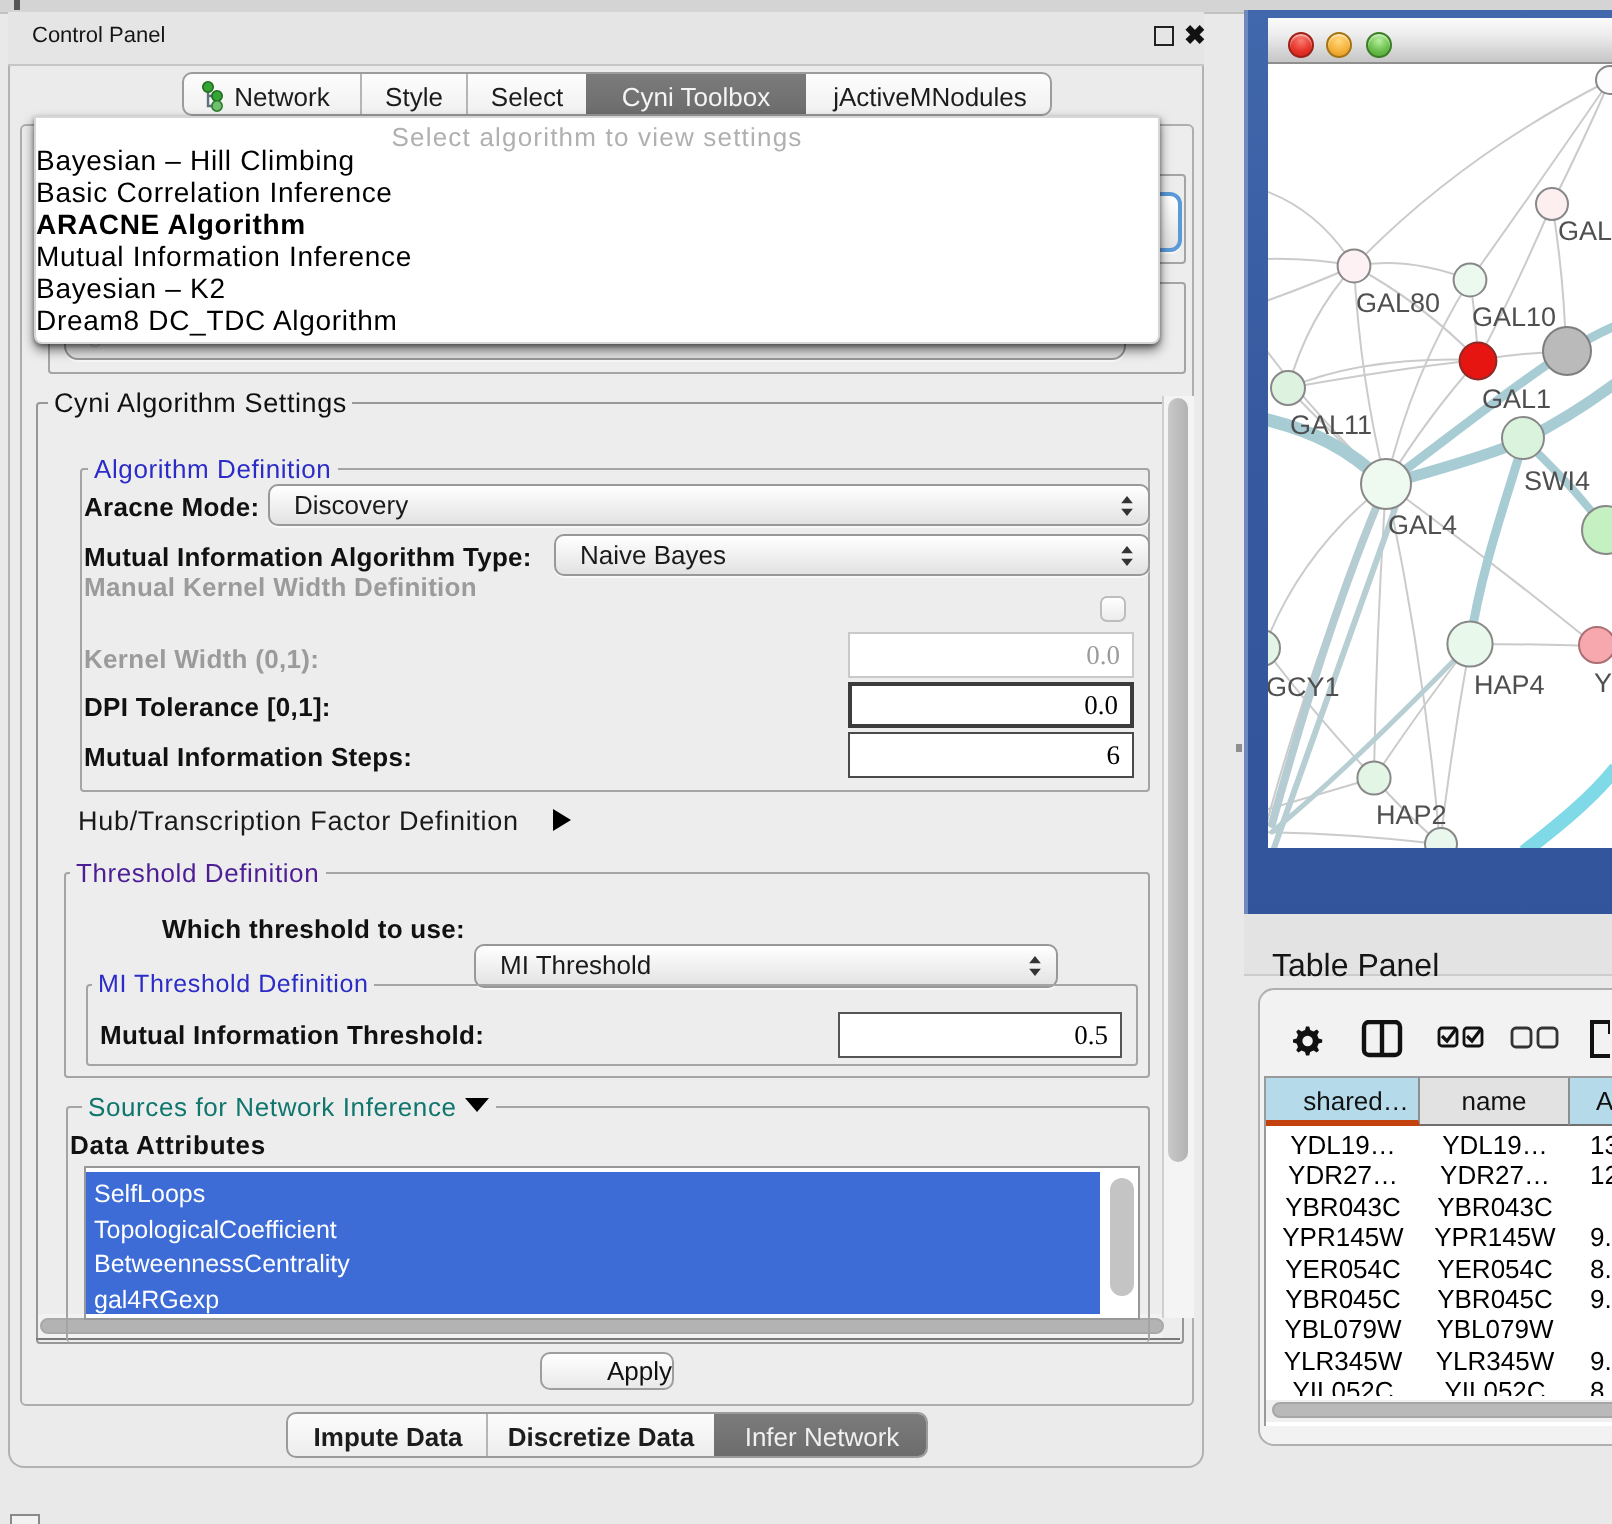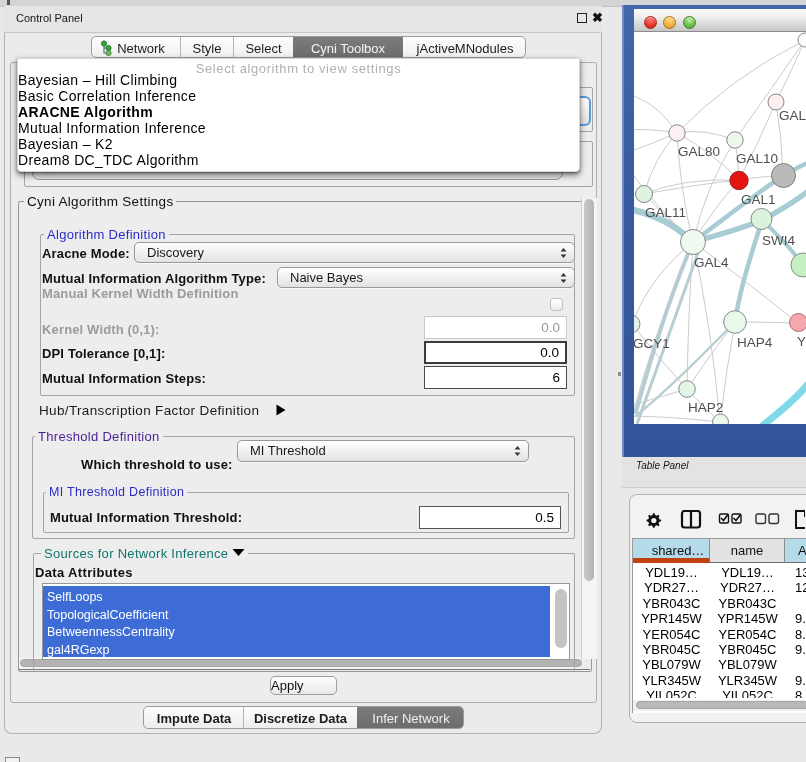--- a/index.html
+++ b/index.html
@@ -6,21 +6,21 @@
 body{width:806px;height:762px;overflow:hidden;position:relative;background:#e9e9e9;
   font-family:"Liberation Sans", sans-serif;}
 .abs{position:absolute;}
 .b{font-weight:bold;}
 .lbl{font-size:13px;letter-spacing:0.15px;font-weight:bold;color:#111;white-space:nowrap;}
 .dis{color:#9b9b9b !important;}
 .combo{position:absolute;border:1px solid #989898;border-radius:5px;
   background:linear-gradient(#ffffff,#f2f2f2 45%,#e2e2e2);box-shadow:0 1px 0 rgba(255,255,255,.6);}
 .combo .ctext{position:absolute;left:12px;top:0;font-size:13px;color:#1a1a1a;white-space:nowrap;}
 .carr{position:absolute;right:7px;top:50%;margin-top:-5px;width:7px;height:10px;}
-.tfield{position:absolute;background:#fff;}
+.tfield{position:absolute;background:#fff;font-family:Liberation Serif, serif;}
 .tfield span{position:absolute;right:6px;font-size:13.5px;color:#000;white-space:nowrap;}
 .group{position:absolute;border:1px solid #a4a4a4;border-radius:2px;}
 .gttl{position:absolute;top:-8px;font-size:13px;letter-spacing:0.3px;background:#ededed;padding:0 3px;white-space:nowrap;line-height:15px;}
 </style>
 </head>
 <body>
 
 <div class="abs" style="left:0;top:0;width:806px;height:6px;background:#d4d4d4;border-bottom:1px solid #c2c2c2;"></div>
 <div class="abs" style="left:7px;top:0;width:3px;height:5px;background:#555;"></div>
 
@@ -110,21 +110,21 @@
 
 <div class="abs" style="left:39px;top:403px;font-size:13.5px;letter-spacing:0.35px;color:#1a1a1a;">Hub/Transcription Factor Definition</div>
 <svg class="abs" style="left:275px;top:404px;" width="12" height="12" viewBox="0 0 12 12">
     <path d="M1.5 0.5 L10.5 6 L1.5 11.5 Z" fill="#000"></path>
   </svg>
 
 <div class="group" style="left:32px;top:436px;width:541px;height:101px;">
   <span class="gttl" style="left:2px;color:#4c1d95;font-size:13px;">Threshold Definition</span>
 </div>
 <div class="abs lbl" style="left:81px;top:457px;">Which threshold to use:</div>
-<div class="combo" style="left:237px;top:440px;width:290px;height:20px;">
+<div class="combo" style="left:237px;top:472px;width:290px;height:20px;">
   <div class="ctext" style="line-height:20px;">MI Threshold</div>
   <svg class="carr" viewBox="0 0 7 10">
       <path d="M3.5 0 L6.4 3.6 L0.6 3.6 Z" fill="#333"></path>
       <path d="M3.5 10 L6.4 6.4 L0.6 6.4 Z" fill="#333"></path>
     </svg>
 </div>
 
 <div class="group" style="left:43px;top:492px;width:524px;height:39px;">
   <span class="gttl" style="left:2px;color:#2b2bc8;font-size:12.5px;">MI Threshold Definition</span>
 </div>
@@ -138,21 +138,21 @@
         <path d="M0.5 1 L12.5 1 L6.5 8 Z" fill="#000"></path>
       </svg></span>
 </div>
 <div class="abs lbl" style="left:35px;top:565px;font-size:13px;letter-spacing:0.35px;">Data Attributes</div>
 
 <div class="abs" style="left:42px;top:583px;width:528px;height:77px;background:#fff;border:1px solid #989898;box-sizing:border-box;"></div>
 <div class="abs" style="left:43px;top:586px;width:507px;height:71px;background:#3d6cd7;"></div>
 <div class="abs" style="left:47px;top:589px;font-size:12.5px;color:#fff;line-height:17.5px;white-space:nowrap;">SelfLoops<br>TopologicalCoefficient<br>BetweennessCentrality<br>gal4RGexp</div>
 <div class="abs" style="left:555px;top:589px;width:12px;height:59px;background:#c4c4c4;border-radius:6px;"></div>
 
-<div class="abs" style="left:270px;top:676px;width:67px;height:19px;border:1px solid #9e9e9e;border-radius:5px;background:linear-gradient(#ffffff,#e9e9e9);box-sizing:border-box;text-align:left;font-size:13px;color:#111;line-height:17px;">Apply</div>
+<div class="abs" style="left:270px;top:676px;width:67px;height:19px;border:1px solid #9e9e9e;border-radius:5px;background:linear-gradient(#ffffff,#e9e9e9);box-sizing:border-box;text-align:right;font-size:13px;color:#111;line-height:17px;">Apply</div>
 
 <div class="abs" style="left:143px;top:706px;width:321px;height:23px;border:1px solid #9b9b9b;border-radius:5px;background:linear-gradient(#fcfcfc,#ededed);box-sizing:border-box;overflow:hidden;">
   <div class="abs" style="left:99px;top:0;width:1px;height:23px;background:#b5b5b5;"></div>
   <div class="abs" style="left:213px;top:0;width:108px;height:23px;background:linear-gradient(#7b7b7b,#6b6b6b);"></div>
   <div class="abs" style="left:0px;top:4px;width:100px;text-align:center;font-size:13px;font-weight:bold;color:#1c1c1c;">Impute Data</div>
   <div class="abs" style="left:100px;top:4px;width:113px;text-align:center;font-size:13px;font-weight:bold;color:#1c1c1c;">Discretize Data</div>
   <div class="abs" style="left:213px;top:4px;width:108px;text-align:center;font-size:13px;color:#f0f0f0;">Infer Network</div>
 </div>
 
 <div class="abs" style="left:5px;top:757px;width:15px;height:10px;border:1.5px solid #8a8a8a;background:#f2f2f2;box-sizing:border-box;"></div>
@@ -252,21 +252,21 @@
     <text x="694" y="267">GAL4</text>
     <text x="633" y="348">GCY1</text>
     <text x="737" y="347">HAP4</text>
     <text x="797" y="346">Y</text>
     <text x="688" y="412">HAP2</text>
   </g>
 </svg>
 </div>
 
 <div class="abs" style="left:622px;top:457px;width:184px;height:31px;background:#e3e3e3;border-bottom:1px solid #cccccc;box-sizing:border-box;"></div>
-<div class="abs" style="left:636px;top:460px;font-size:10px;color:#151515;font-style:italic;">Table Panel</div>
+<div class="abs" style="left:636px;top:475px;font-size:16px;color:#151515;">Table Panel</div>
 
 <div class="abs" style="left:629px;top:494px;width:190px;height:229px;background:#f2f2f2;border:1px solid #b0b0b0;border-radius:8px;box-sizing:border-box;"></div>
 
 <svg class="abs" style="left:645px;top:510px;" width="160" height="20" viewBox="0 0 160 20">
   <g fill="#111">
     <path d="M8 3.2 L9.6 3.2 L10.1 5.0 L11.8 5.7 L13.4 4.8 L14.5 5.9 L13.6 7.5 L14.3 9.2 L16.1 9.7 L16.1 11.3 L14.3 11.8 L13.6 13.5 L14.5 15.1 L13.4 16.2 L11.8 15.3 L10.1 16 L9.6 17.8 L8 17.8 L7.5 16 L5.8 15.3 L4.2 16.2 L3.1 15.1 L4 13.5 L3.3 11.8 L1.5 11.3 L1.5 9.7 L3.3 9.2 L4 7.5 L3.1 5.9 L4.2 4.8 L5.8 5.7 L7.5 5.0 Z"></path>
     <circle cx="8.8" cy="10.5" r="2.6" fill="#f2f2f2"></circle>
   </g>
   <rect x="37" y="1" width="18" height="16.5" rx="2.5" fill="none" stroke="#111" stroke-width="2.2"></rect>
   <line x1="46" y1="1" x2="46" y2="17.5" stroke="#111" stroke-width="2.2"></line>
@@ -276,21 +276,21 @@
     <rect x="87" y="4" width="9" height="9" rx="1.5" fill="none" stroke="#111" stroke-width="1.4"></rect>
     <path d="M88.5 8 L91 10.5 L95.5 4.5" stroke="#111" stroke-width="1.6" fill="none"></path>
   </g>
   <rect x="111" y="4" width="9.5" height="9.5" rx="2" fill="none" stroke="#333" stroke-width="1.4"></rect>
   <rect x="124" y="4" width="9.5" height="9.5" rx="2" fill="none" stroke="#333" stroke-width="1.4"></rect>
   <path d="M151 1 L160 1 L164 6 L164 18 L151 18 Z M160 1 L160 6 L164 6" fill="none" stroke="#111" stroke-width="2"></path>
 </svg>
 
 <div class="abs" style="left:632px;top:538px;width:174px;height:174px;background:#fff;border-left:1px solid #9a9a9a;border-top:1px solid #9a9a9a;overflow:hidden;">
 
-  <div class="abs" style="left:0;top:0;width:77px;height:24px;background:#b5dbeb;border-right:1px solid #8f8f8f;border-bottom:5px solid #c2410c;box-sizing:border-box;text-align:center;text-indent:14px;font-size:13px;color:#111;line-height:23px;">shared…</div>
+  <div class="abs" style="left:0;top:0;width:77px;height:24px;background:#b5dbeb;border-right:1px solid #8f8f8f;border-bottom:3px solid #c2410c;box-sizing:border-box;text-align:center;text-indent:14px;font-size:13px;color:#111;line-height:23px;">shared…</div>
   <div class="abs" style="left:77px;top:0;width:75px;height:24px;background:#e2e2e2;border-right:1px solid #8f8f8f;border-bottom:1px solid #6f6f6f;box-sizing:border-box;text-align:center;font-size:13px;color:#111;line-height:23px;">name</div>
   <div class="abs" style="left:152px;top:0;width:60px;height:24px;background:#b5dbeb;border-bottom:1px solid #6f6f6f;box-sizing:border-box;font-size:13px;color:#111;line-height:23px;padding-left:13px;">A</div>
 
   <div class="abs" style="left:0;top:26px;width:77px;text-align:center;font-size:13px;color:#000;line-height:15.4px;white-space:nowrap;">YDL19…<br>YDR27…<br>YBR043C<br>YPR145W<br>YER054C<br>YBR045C<br>YBL079W<br>YLR345W<br>YIL052C</div>
   <div class="abs" style="left:77px;top:26px;width:75px;text-align:center;font-size:13px;color:#000;line-height:15.4px;white-space:nowrap;">YDL19…<br>YDR27…<br>YBR043C<br>YPR145W<br>YER054C<br>YBR045C<br>YBL079W<br>YLR345W<br>YIL052C</div>
   <div class="abs" style="left:162px;top:26px;width:40px;font-size:13px;color:#000;line-height:15.4px;white-space:nowrap;">13…<br>12…<br>&nbsp;<br>9.<br>8.<br>9.<br>&nbsp;<br>9.<br>8.</div>
 
   <div class="abs" style="left:0;top:159px;width:174px;height:15px;background:#ffffff;"></div>
   <div class="abs" style="left:0;top:161px;width:174px;height:11px;background:#f0f0f0;"></div>
   <div class="abs" style="left:3px;top:162px;width:171px;height:8px;background:#b9b9b9;border:1px solid #a6a6a6;border-radius:5px 0 0 5px;box-sizing:border-box;"></div>

